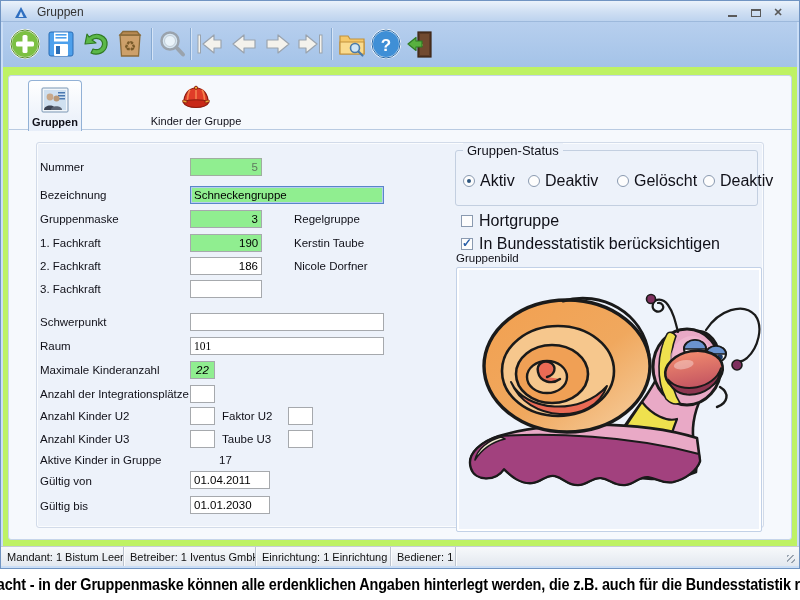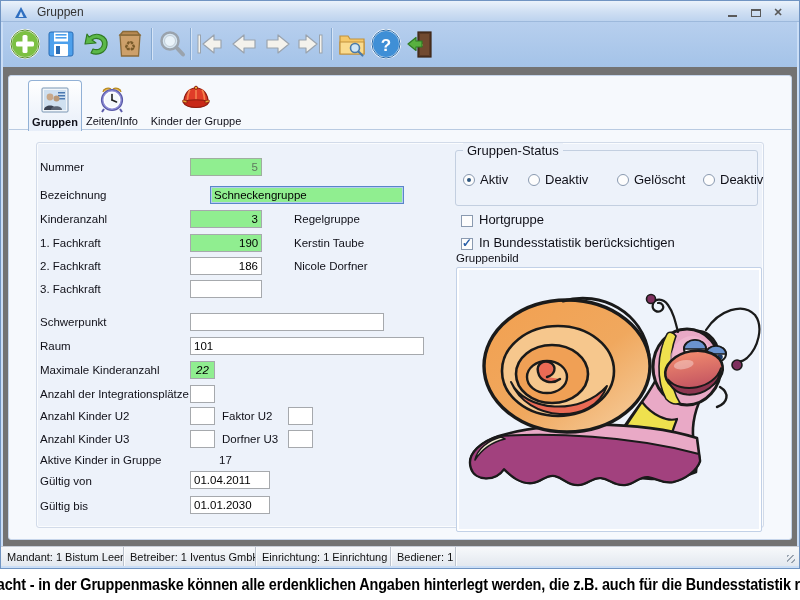--- a/index.html
+++ b/index.html
@@ -1,21 +1,21 @@
 <!DOCTYPE html>
 <html><head>
 <meta charset="utf-8">
 <style>
   html,body{margin:0;padding:0;background:#fff;}
   *{box-sizing:border-box;}
   #stage{position:relative;width:800px;height:600px;font-family:"Liberation Sans",sans-serif;overflow:hidden;background:#fff;}
   .abs{position:absolute;}
 
   
-  #win{position:absolute;left:0;top:0;width:800px;height:569px;background:#737373;
+  #win{position:absolute;left:0;top:0;width:800px;height:569px;background:#bef264;
        box-shadow:inset 0 0 0 1px #7094c2, inset 0 0 0 3px #cbdef6;}
   #titlebar{position:absolute;left:1px;top:1px;right:1px;height:21px;
        background:linear-gradient(#eaf2fb,#cfdff3 55%,#bdd3ee);border-bottom:1px solid #9db9dc;}
   #title-text{position:absolute;left:36px;top:4px;font-size:12px;color:#333;}
   .winbtn{position:absolute;top:4px;width:22px;height:15px;display:flex;align-items:center;justify-content:center;color:#5a5a5a;cursor:default;}
   #btn-min{right:56px;} #btn-max{right:32px;} #btn-close{right:10px;}
   #btn-min .bar{width:9px;height:2px;background:#5a5a5a;margin-top:7px;}
   #btn-max .box{width:10px;height:8px;border:1px solid #5a5a5a;border-top-width:2px;}
   #btn-close{font-size:11px;font-weight:bold;}
 
@@ -49,22 +49,22 @@
   .focusfield{border:1px solid #5a86c8;box-shadow:0 0 0 1px #b4cdf0 inset;}
   .disabledfield{color:#5f7a5f;border-color:#9fae9f;}
 
   
   #status-fieldset{position:absolute;left:455px;top:150px;width:303px;height:56px;
        border:1px solid #c3cfe0;border-radius:3px;}
   #status-legend{position:absolute;left:463px;top:143px;font-size:13px;color:#101018;background:#edf2fa;padding:0 4px;}
   .radio-item{position:absolute;display:flex;align-items:center;gap:5px;cursor:pointer;}
   .radio{width:12px;height:12px;border-radius:50%;border:1px solid #8a9ab0;background:#fdfdfd;position:relative;}
   .radio.sel::after{content:"";position:absolute;left:3px;top:3px;width:4px;height:4px;border-radius:50%;background:#2c557e;}
-  .rlabel,.cblabel{font-size:13px;color:#101018;white-space:nowrap;}
-  .cb-item{position:absolute;display:flex;align-items:flex-end;gap:6px;cursor:pointer;}
+  .rlabel,.cblabel{font-size:16px;color:#101018;white-space:nowrap;}
+  .cb-item{position:absolute;display:flex;align-items:center;gap:6px;cursor:pointer;}
   .cbox{width:12px;height:12px;border:1px solid #8a9ab0;background:#fdfdfd;position:relative;}
   .cbox.checked::after{content:"✓";position:absolute;left:0px;top:-3px;font-size:12px;font-weight:bold;color:#2a5fa8;}
   #picbox{position:absolute;left:456px;top:267px;width:306px;height:265px;background:#eef3fb;
        border:1px solid #c2d1e7;box-shadow:inset 0 0 0 2px #fff;border-radius:2px;}
 
   
   #statusbar{position:absolute;left:1px;right:1px;top:546px;height:20px;
        background:linear-gradient(#f7f9fb,#e3e8ef);border-top:1px solid #c6cdd7;display:flex;align-items:center;}
   .seg{height:100%;display:flex;align-items:center;padding-left:6px;font-size:11px;color:#111;
        border-right:1px solid #bcc3cd;box-shadow:1px 0 0 #fbfcfd;white-space:nowrap;overflow:hidden;}
@@ -198,88 +198,75 @@
         <rect x="18" y="6" width="7" height="1.5" fill="#4a78b0"></rect>
           <rect x="18" y="9" width="7" height="1.5" fill="#4a78b0"></rect>
           <rect x="18" y="12" width="7" height="1.5" fill="#4a78b0"></rect>
         <circle cx="10" cy="11" r="3.4" fill="#c8a88a"></circle>
         <path d="M4,24 C4,18 16,18 16,24 Z" fill="#3c4454"></path>
         <circle cx="16.5" cy="12.5" r="3" fill="#b89878"></circle>
         <path d="M11,24 C11,19 22,19 22,24 Z" fill="#5a6474"></path>
       </svg>
       <span class="tablabel">Gruppen</span>
     </div>
-    <div class="tab" style="left:87px;top:80px;width:50px;height:50px">
-      <svg class="tabicon" width="28" height="28" viewBox="0 0 28 28">
-        <path d="M5,7 a5,4 0 0 1 8,-3" fill="#f0c050" stroke="#b88a20" stroke-width="1.2"></path>
-        <path d="M15,4 a5,4 0 0 1 8,3" fill="#f0c050" stroke="#b88a20" stroke-width="1.2"></path>
-        <circle cx="14" cy="15" r="10.5" fill="#8e8ed6" stroke="#5a5aa8" stroke-width="1.2"></circle>
-        <circle cx="14" cy="15" r="7.8" fill="#f4f8fc" stroke="#ffffff" stroke-width="1.4"></circle>
-        <line x1="14" y1="15" x2="14" y2="9.5" stroke="#222" stroke-width="1.6" stroke-linecap="round"></line>
-        <line x1="14" y1="15" x2="18.5" y2="17" stroke="#222" stroke-width="1.6" stroke-linecap="round"></line>
-        <line x1="6" y1="24" x2="4" y2="27" stroke="#5a5aa8" stroke-width="2"></line>
-        <line x1="22" y1="24" x2="24" y2="27" stroke="#5a5aa8" stroke-width="2"></line>
-      </svg>
-      <span class="tablabel">Zeiten/Info</span>
-    </div>
     <div class="tab" style="left:140px;top:80px;width:112px;height:50px">
       <svg class="tabicon" width="34" height="28" viewBox="0 0 34 28">
         <path d="M17,3 C9,3 5,10 5,17 L29,17 C29,10 25,3 17,3 Z" fill="#e03c28" stroke="#8e1c10" stroke-width="1.2"></path>
         <path d="M11,4.5 C9,8 8.5,12 8.5,17 M17,3 L17,17 M23,4.5 C25,8 25.5,12 25.5,17" fill="none" stroke="#f4804e" stroke-width="1.6"></path>
         <path d="M4,17 C10,14 24,14 30,17 C28,21 24,22.5 17,22.5 C10,22.5 6,21 4,17 Z" fill="#c82818" stroke="#8e1c10" stroke-width="1.2"></path>
         <circle cx="17" cy="2.8" r="1.6" fill="#f0b030" stroke="#8e1c10"></circle>
         <path d="M8,16 C2,13 2,18 8,18 Z" fill="#e8a838" stroke="#8e1c10" stroke-width="0.8"></path>
         <path d="M26,16 C32,13 32,18 26,18 Z" fill="#e8a838" stroke="#8e1c10" stroke-width="0.8"></path>
       </svg>
       <span class="tablabel">Kinder der Gruppe</span>
     </div>
 
     <div id="formpanel"></div>
 
     <span class="flabel" style="left:40px;top:161px">Nummer</span>
     <input class="field green right disabledfield" style="left: 190px; top: 158px; width: 72px;" value="5">
 
     <span class="flabel" style="left:40px;top:189px">Bezeichnung</span>
-    <input class="field green focusfield" style="left: 190px; top: 186px; width: 194px; margin-left: 20px;" value="Schneckengruppe">
-
-    <span class="flabel" style="left:40px;top:213px">Kinderanzahl</span>
+    <input class="field green focusfield" style="left: 190px; top: 186px; width: 194px;" value="Schneckengruppe">
+
+    <span class="flabel" style="left:40px;top:213px">Gruppenmaske</span>
     <input class="field green right" style="left: 190px; top: 210px; width: 72px;" value="3">
     <span class="sidetext" style="left:267px;top:213px">Regelgruppe</span>
 
     <span class="flabel" style="left:40px;top:237px">1. Fachkraft</span>
     <input class="field green right" style="left: 190px; top: 234px; width: 72px; padding-left: 48px;" value="190">
     <span class="sidetext" style="left:267px;top:237px">Kerstin Taube</span>
 
     <span class="flabel" style="left:40px;top:260px">2. Fachkraft</span>
     <input class="field right" style="left: 190px; top: 257px; width: 72px;" value="186">
     <span class="sidetext" style="left:267px;top:260px">Nicole Dorfner</span>
 
     <span class="flabel" style="left:40px;top:283px">3. Fachkraft</span>
     <input class="field right" style="left: 190px; top: 280px; width: 72px;">
 
     <span class="flabel" style="left:40px;top:316px">Schwerpunkt</span>
     <input class="field" style="left: 190px; top: 313px; width: 194px;">
 
     <span class="flabel" style="left:40px;top:340px">Raum</span>
-    <input class="field" style="left: 190px; top: 337px; width: 234px;" value="101">
+    <input class="field" style="left: 190px; top: 337px; width: 194px; font-family: Liberation Serif, serif;" value="101">
 
     <span class="flabel" style="left:40px;top:364px">Maximale Kinderanzahl</span>
     <input class="field green center" style="left: 190px; top: 361px; width: 25px; font-style: italic;" value="22">
 
     <span class="flabel" style="left:40px;top:388px">Anzahl der Integrationsplätze</span>
     <input class="field center" style="left: 190px; top: 385px; width: 25px;">
 
     <span class="flabel" style="left:40px;top:410px">Anzahl Kinder U2</span>
     <input class="field center" style="left: 190px; top: 407px; width: 25px;">
     <span class="flabel" style="left:222px;top:410px">Faktor U2</span>
     <input class="field center" style="left: 288px; top: 407px; width: 25px;">
 
     <span class="flabel" style="left:40px;top:433px">Anzahl Kinder U3</span>
     <input class="field center" style="left: 190px; top: 430px; width: 25px;">
-    <span class="flabel" style="left:222px;top:433px">Dorfner U3</span>
+    <span class="flabel" style="left:222px;top:433px">Taube U3</span>
     <input class="field center" style="left: 288px; top: 430px; width: 25px;">
 
     <span class="flabel" style="left:40px;top:454px">Aktive Kinder in  Gruppe</span>
     <span class="sidetext" style="left:192px;top:454px">17</span>
 
     <span class="flabel" style="left:40px;top:475px">Gültig von</span>
     <input class="field" style="left: 190px; top: 471px; width: 80px;" value="01.04.2011">
 
     <span class="flabel" style="left:40px;top:500px">Gültig bis</span>
     <input class="field" style="left: 190px; top: 496px; width: 80px;" value="01.01.2030">

